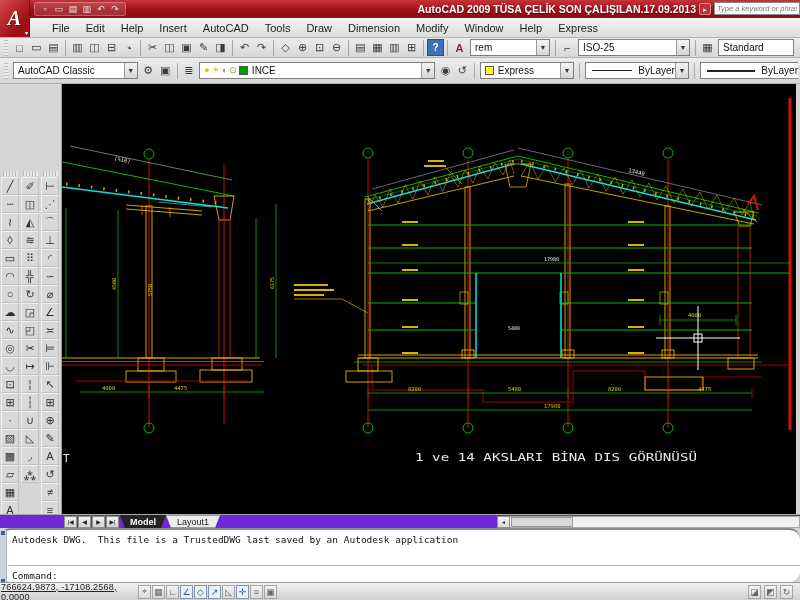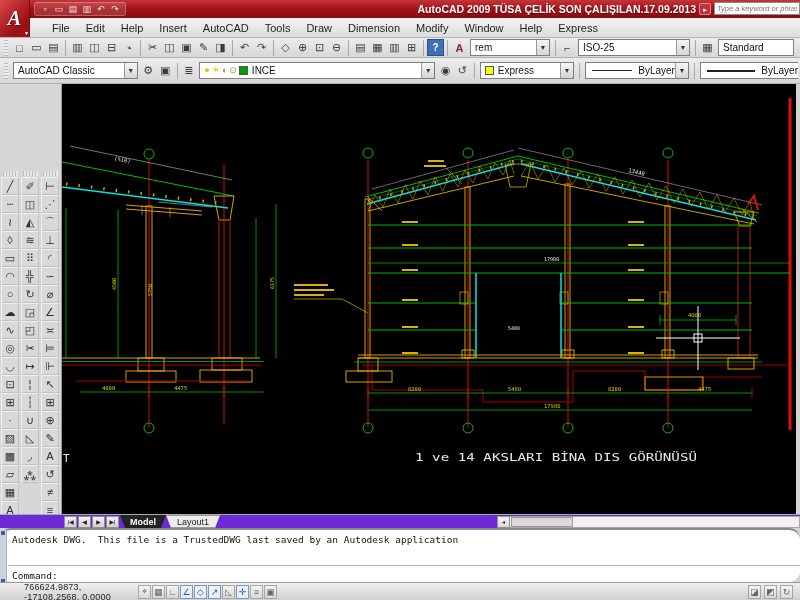--- a/index.html
+++ b/index.html
@@ -85,21 +85,21 @@
   #cmd-grip{position:absolute;left:0;top:0;width:7px;height:54px;background:#ccd3dc;border-right:1px solid #a9b2bf;}
   #cmd-grip i{position:absolute;left:1px;width:4px;height:4px;background:#39629e;}
   #cmd-lines{position:absolute;left:12px;top:3px;line-height:13px;white-space:pre;}
   #cmd-divider{position:absolute;left:8px;right:0;top:35px;border-top:1px solid #b5b5b5;}
   #cmd-prompt{position:absolute;left:12px;top:39px;line-height:13px;}
 
   
   #statusbar{position:absolute;left:0;top:582px;width:800px;height:18px;
     background:linear-gradient(#f1f1f1,#cfcfcf);border-top:1px solid #9a9a9a;
     display:flex;align-items:center;font-size:9px;color:#222;}
-  #coords{width:138px;padding-left:24px;letter-spacing:.2px;}
+  #coords{width:138px;padding-left:1px;letter-spacing:.2px;text-decoration:underline;}
   .stbtn{width:13px;height:14px;margin-right:1px;display:flex;align-items:center;justify-content:center;
     font-size:9px;background:linear-gradient(#f4f4f4,#d9d9d9);border:1px solid #a5a5a5;color:#666;}
   .stbtn.on{background:#e9f0f8;border-color:#7d97b5;color:#2b5d9b;}
   #st-right{margin-left:auto;display:flex;align-items:center;margin-right:6px;gap:2px;}
 
   text{font-family:"DejaVu Sans Mono",monospace;}
 </style>
 </head>
 <body>
 

